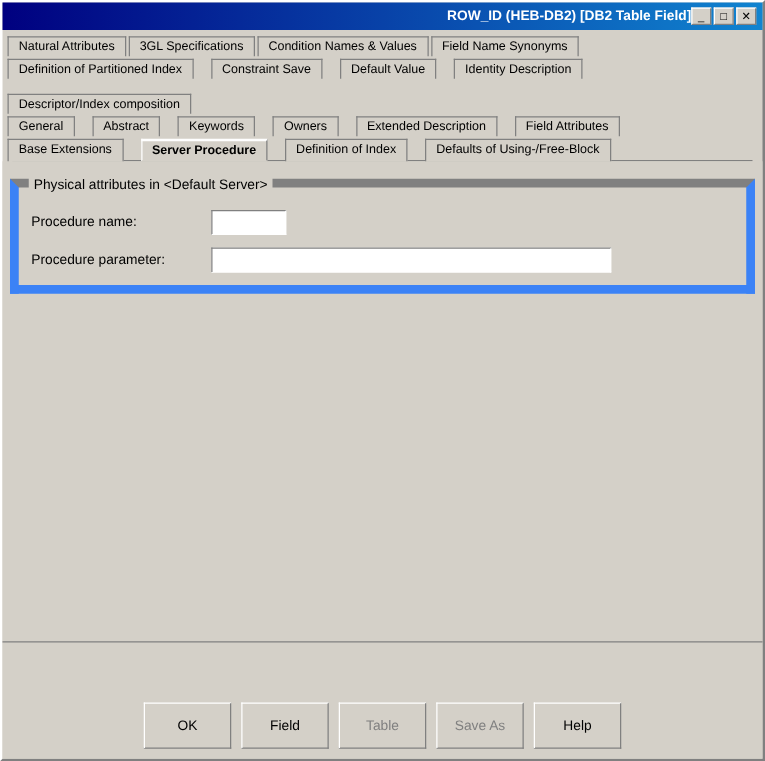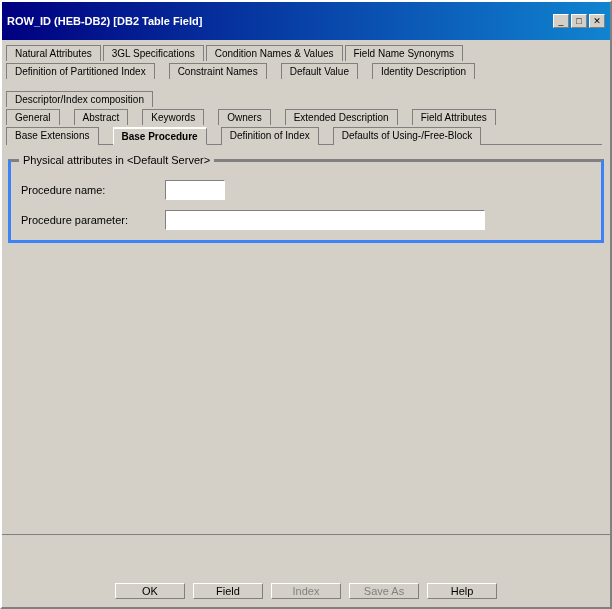--- a/index.html
+++ b/index.html
@@ -22,22 +22,22 @@
       display: flex;
       flex-direction: column;
     }
 
     .title-bar {
       background: linear-gradient(to right, #000080, #1084d0);
       color: white;
       padding: 6px 5px;
       display: flex;
       align-items: center;
-      justify-content: space-between;
-      height: 38px;
+      justify-content: flex-end;
+      height: 22px;
       flex-shrink: 0;
     }
 
     .title-bar-text {
       font-size: 11px;
       font-weight: bold;
       white-space: nowrap;
     }
 
     .title-bar-buttons {
@@ -108,21 +108,21 @@
       margin: 0 4px;
     }
 
     .content-area {
       flex: 1;
       padding: 6px;
       background: #d4d0c8;
     }
 
     .group-box {
-      border: 3px solid #3b82f6;
+      border: 7px solid #3b82f6;
       border-top-color: #808080;
       background: #d4d0c8;
       padding: 8px 10px 10px 10px;
       position: relative;
       margin-top: 8px;
     }
 
     .group-box-legend {
       position: absolute;
       top: -8px;
@@ -171,21 +171,21 @@
       justify-content: center;
       gap: 8px;
       padding: 8px;
       flex-shrink: 0;
       background: #d4d0c8;
       border-top: 1px solid #808080;
     }
 
     .btn {
       min-width: 70px;
-      height: 16px;
+      height: 37px;
       background: #d4d0c8;
       border: 1px solid;
       border-top-color: #ffffff;
       border-left-color: #ffffff;
       border-right-color: #808080;
       border-bottom-color: #808080;
       font-size: 11px;
       cursor: pointer;
       padding: 0 10px;
       margin-top: 40px;
@@ -214,38 +214,38 @@
 
     <div class="tab-row">
       <div class="tab">Natural Attributes</div>
       <div class="tab">3GL Specifications</div>
       <div class="tab">Condition Names &amp; Values</div>
       <div class="tab">Field Name Synonyms</div>
     </div>
 
     <div class="tab-row">
       <div class="tab">Definition of Partitioned Index</div>
-      <div class="tab">Constraint Names</div>
+      <div class="tab">Constraint Save</div>
       <div class="tab">Default Value</div>
       <div class="tab">Identity Description</div>
       <div class="tab">Descriptor/Index composition</div>
     </div>
 
     <div class="tab-row">
       <div class="tab">General</div>
       <div class="tab">Abstract</div>
       <div class="tab">Keywords</div>
       <div class="tab">Owners</div>
       <div class="tab">Extended Description</div>
       <div class="tab">Field Attributes</div>
     </div>
 
     <div class="tab-row">
       <div class="tab">Base Extensions</div>
-      <div class="tab active">Base Procedure</div>
+      <div class="tab active">Server Procedure</div>
       <div class="tab">Definition of Index</div>
       <div class="tab">Defaults of Using-/Free-Block</div>
     </div>
 
     <div class="tab-divider"></div>
   </div>
 
   <div class="content-area">
     <div class="group-box">
       <span class="group-box-legend">Physical attributes in &lt;Default Server&gt;</span>
@@ -258,18 +258,18 @@
       <div class="form-row">
         <label class="form-label">Procedure parameter:</label>
         <input class="form-input input-long" type="text" value="" style="">
       </div>
     </div>
   </div>
 
   <div class="bottom-bar">
     <button class="btn">OK</button>
     <button class="btn">Field</button>
-    <button class="btn disabled">Index</button>
+    <button class="btn disabled">Table</button>
     <button class="btn disabled">Save As</button>
     <button class="btn">Help</button>
   </div>
 
 </div>
 
 </body></html>

